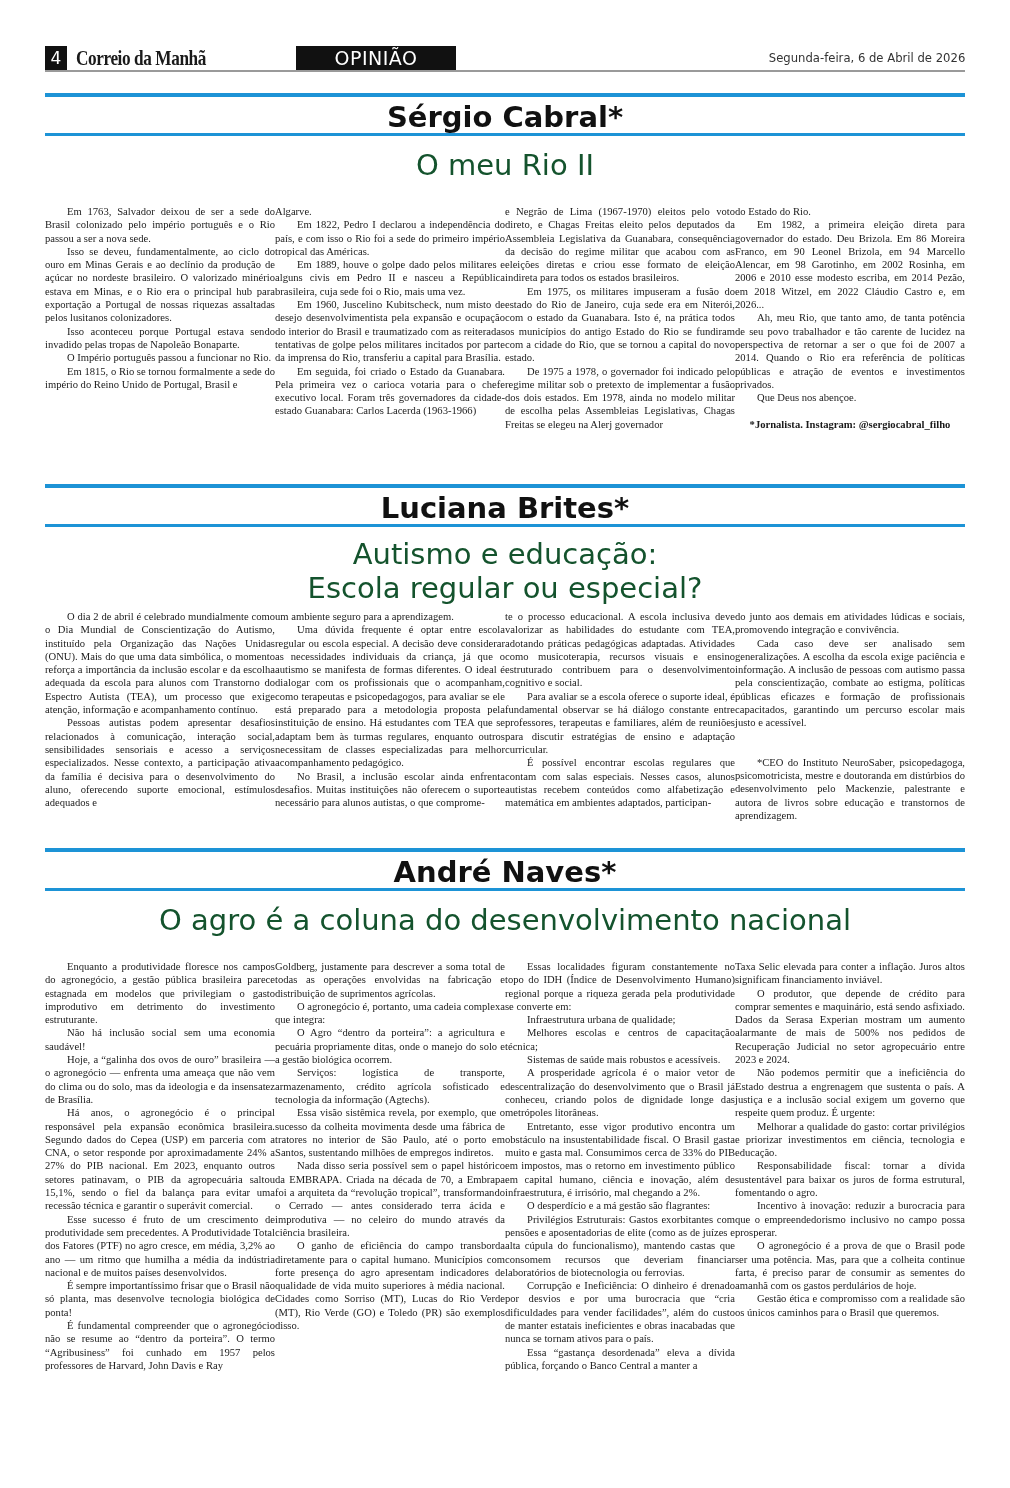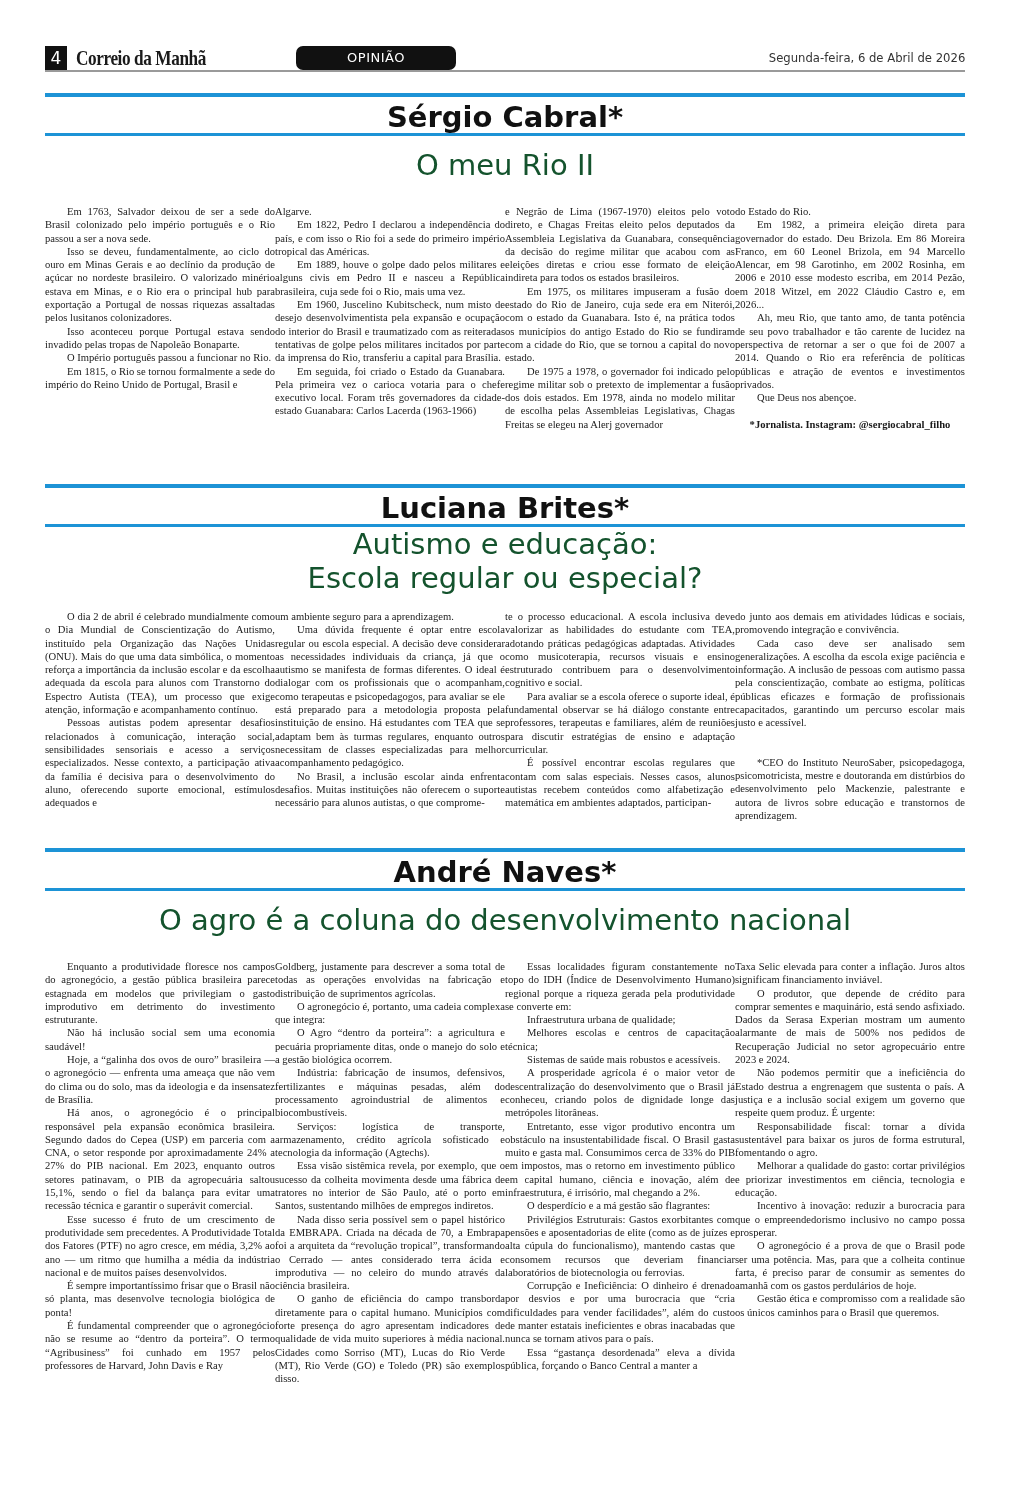--- a/index.html
+++ b/index.html
@@ -1,20 +1,20 @@
 <!DOCTYPE html>
 <html><head>
 <meta charset="utf-8">
 <style>
   html, body { margin: 0; padding: 0; background: #ffffff; }
   body { width: 1010px; height: 1488px; position: relative; overflow: hidden; color: #1a1a1a; }
   .masthead { position: absolute; left: 45px; top: 44px; width: 920px; height: 26px; border-bottom: 2px solid #9a9a9a; }
   .page-num { position: absolute; left: 0; top: 2px; width: 22px; height: 24px; background: #111; color: #fff; font-family: "DejaVu Sans", sans-serif; font-size: 17px; line-height: 24px; text-align: center; }
   .paper-name { position: absolute; left: 31px; top: 2px; font-family: "Liberation Serif", serif; font-size: 21px; font-weight: bold; line-height: 24px; transform: scaleX(0.82); transform-origin: left center; letter-spacing: -0.5px; }
-  .section { position: absolute; left: 251px; top: 2px; width: 160px; height: 24px; background: #111; color: #fff; font-family: "DejaVu Sans", sans-serif; font-size: 13px; line-height: 24px; text-align: center; letter-spacing: 0.5px; border-radius: 7px; }
+  .section { position: absolute; left: 251px; top: 2px; width: 160px; height: 24px; background: #111; color: #fff; font-family: "DejaVu Sans", sans-serif; font-size: 19px; line-height: 24px; text-align: center; letter-spacing: 0.5px; }
   .dateline { position: absolute; right: 0; top: 6px; font-family: "DejaVu Sans", sans-serif; font-size: 12.5px; color: #333; transform: scaleX(0.93); transform-origin: right center; }
 
   .article { position: absolute; left: 45px; width: 920px; }
   .rule { height: 4px; background: #1d93d6; width: 100%; }
   .rule.thin { height: 3px; }
   .author { font-family: "DejaVu Sans", sans-serif; font-weight: bold; font-size: 29px; text-align: center; height: 36px; line-height: 40px; color: #111; }
   .headline { font-family: "DejaVu Sans", sans-serif; font-size: 29px; text-align: center; color: #14532d; line-height: 34px; font-weight: normal; }
   .cols { display: grid; grid-template-columns: repeat(4, 1fr); column-gap: 0; position: absolute; left: 0; }
   .col { font-family: "Liberation Serif", serif; font-size: 10.6px; line-height: 13.3px; text-align: justify; hyphens: auto; color: #1a1a1a; }
   .col p { margin: 0; text-indent: 22px; }
@@ -52,33 +52,33 @@
         <p lang="pt">Em 1960, Juscelino Kubitscheck, num misto de desejo desenvolvimentista pela expansão e ocupação do interior do Brasil e traumatizado com as reiteradas tentativas de golpe pelos militares incitados por parte da imprensa do Rio, transferiu a capital para Brasília.</p>
         <p lang="pt">Em seguida, foi criado o Estado da Guanabara. Pela primeira vez o carioca votaria para o chefe executivo local. Foram três governadores da cidade-estado Guanabara: Carlos Lacerda (1963-1966)</p>
       </div>
     <div class="col">
         <p class="cont" lang="pt">e Negrão de Lima (1967-1970) eleitos pelo voto direto, e Chagas Freitas eleito pelos deputados da Assembleia Legislativa da Guanabara, consequência da decisão do regime militar que acabou com as eleições diretas e criou esse formato de eleição indireta para todos os estados brasileiros.</p>
         <p lang="pt">Em 1975, os militares impuseram a fusão do estado do Rio de Janeiro, cuja sede era em Niterói, com o estado da Guanabara. Isto é, na prática todos os municípios do antigo Estado do Rio se fundiram com a cidade do Rio, que se tornou a capital do novo estado.</p>
         <p lang="pt">De 1975 a 1978, o governador foi indicado pelo regime militar sob o pretexto de implementar a fusão dos dois estados. Em 1978, ainda no modelo militar de escolha pelas Assembleias Legislativas, Chagas Freitas se elegeu na Alerj governador</p>
       </div>
     <div class="col">
         <p class="cont" lang="pt">do Estado do Rio.</p>
-        <p lang="pt">Em 1982, a primeira eleição direta para governador do estado. Deu Brizola. Em 86 Moreira Franco, em 60 Leonel Brizola, em 94 Marcello Alencar, em 98 Garotinho, em 2002 Rosinha, em 2006 e 2010 esse modesto escriba, em 2014 Pezão, em 2018 Witzel, em 2022 Cláudio Castro e, em 2026...</p>
+        <p lang="pt">Em 1982, a primeira eleição direta para governador do estado. Deu Brizola. Em 86 Moreira Franco, em 90 Leonel Brizola, em 94 Marcello Alencar, em 98 Garotinho, em 2002 Rosinha, em 2006 e 2010 esse modesto escriba, em 2014 Pezão, em 2018 Witzel, em 2022 Cláudio Castro e, em 2026...</p>
         <p lang="pt">Ah, meu Rio, que tanto amo, de tanta potência de seu povo trabalhador e tão carente de lucidez na perspectiva de retornar a ser o que foi de 2007 a 2014. Quando o Rio era referência de políticas públicas e atração de eventos e investimentos privados.</p>
         <p lang="pt">Que Deus nos abençoe.</p>
         <p class="sig" lang="pt">*Jornalista. Instagram: @sergiocabral_filho</p>
       </div>
   </div>
 </div>
 
 <div class="article" style="top:484px;">
   <div class="rule"></div>
   <div class="author">Luciana Brites*</div>
   <div class="rule thin"></div>
-  <div class="headline" style="">
+  <div class="headline" style="margin-top:10px;">
     <div>Autismo e educação:</div>
     <div>Escola regular ou especial?</div>
   </div>
   <div class="cols" style="top:126px; width:920px;">
     <div class="col">
         <p lang="pt">O dia 2 de abril é celebrado mundialmente como o Dia Mundial de Conscientização do Autismo, instituído pela Organização das Nações Unidas (ONU). Mais do que uma data simbólica, o momento reforça a importância da inclusão escolar e da escolha adequada da escola para alunos com Transtorno do Espectro Autista (TEA), um processo que exige atenção, informação e acompanhamento contínuo.</p>
         <p lang="pt">Pessoas autistas podem apresentar desafios relacionados à comunicação, interação social, sensibilidades sensoriais e acesso a serviços especializados. Nesse contexto, a participação ativa da família é decisiva para o desenvolvimento do aluno, oferecendo suporte emocional, estímulos adequados e</p>
       </div>
     <div class="col">
         <p class="cont" lang="pt">um ambiente seguro para a aprendizagem.</p>
@@ -110,21 +110,20 @@
         <p lang="pt">Hoje, a “galinha dos ovos de ouro” brasileira — o agronegócio — enfrenta uma ameaça que não vem do clima ou do solo, mas da ideologia e da insensatez de Brasília.</p>
         <p lang="pt">Há anos, o agronegócio é o principal responsável pela expansão econômica brasileira. Segundo dados do Cepea (USP) em parceria com a CNA, o setor responde por aproximadamente 24% a 27% do PIB nacional. Em 2023, enquanto outros setores patinavam, o PIB da agropecuária saltou 15,1%, sendo o fiel da balança para evitar uma recessão técnica e garantir o superávit comercial.</p>
         <p lang="pt">Esse sucesso é fruto de um crescimento de produtividade sem precedentes. A Produtividade Total dos Fatores (PTF) no agro cresce, em média, 3,2% ao ano — um ritmo que humilha a média da indústria nacional e de muitos países desenvolvidos.</p>
         <p lang="pt">É sempre importantíssimo frisar que o Brasil não só planta, mas desenvolve tecnologia biológica de ponta!</p>
         <p lang="pt">É fundamental compreender que o agronegócio não se resume ao “dentro da porteira”. O termo “Agribusiness” foi cunhado em 1957 pelos professores de Harvard, John Davis e Ray</p>
       </div>
     <div class="col">
         <p class="cont" lang="pt">Goldberg, justamente para descrever a soma total de todas as operações envolvidas na fabricação e distribuição de suprimentos agrícolas.</p>
         <p lang="pt">O agronegócio é, portanto, uma cadeia complexa que integra:</p>
         <p lang="pt">O Agro “dentro da porteira”: a agricultura e pecuária propriamente ditas, onde o manejo do solo e a gestão biológica ocorrem.</p>
-        <p lang="pt">Indústria: fabricação de insumos, defensivos, fertilizantes e máquinas pesadas, além do processamento agroindustrial de alimentos e biocombustíveis.</p>
         <p lang="pt">Serviços: logística de transporte, armazenamento, crédito agrícola sofisticado e tecnologia da informação (Agtechs).</p>
         <p lang="pt">Essa visão sistêmica revela, por exemplo, que o sucesso da colheita movimenta desde uma fábrica de tratores no interior de São Paulo, até o porto em Santos, sustentando milhões de empregos indiretos.</p>
         <p lang="pt">Nada disso seria possível sem o papel histórico da EMBRAPA. Criada na década de 70, a Embrapa foi a arquiteta da “revolução tropical”, transformando o Cerrado — antes considerado terra ácida e improdutiva — no celeiro do mundo através da ciência brasileira.</p>
         <p lang="pt">O ganho de eficiência do campo transborda diretamente para o capital humano. Municípios com forte presença do agro apresentam indicadores de qualidade de vida muito superiores à média nacional. Cidades como Sorriso (MT), Lucas do Rio Verde (MT), Rio Verde (GO) e Toledo (PR) são exemplos disso.</p>
       </div>
     <div class="col">
         <p lang="pt">Essas localidades figuram constantemente no topo do IDH (Índice de Desenvolvimento Humano) regional porque a riqueza gerada pela produtividade se converte em:</p>
         <p lang="pt">Infraestrutura urbana de qualidade;</p>
         <p lang="pt">Melhores escolas e centros de capacitação técnica;</p>
         <p lang="pt">Sistemas de saúde mais robustos e acessíveis.</p>
@@ -132,20 +131,20 @@
         <p lang="pt">Entretanto, esse vigor produtivo encontra um obstáculo na insustentabilidade fiscal. O Brasil gasta muito e gasta mal. Consumimos cerca de 33% do PIB em impostos, mas o retorno em investimento público em capital humano, ciência e inovação, além de infraestrutura, é irrisório, mal chegando a 2%.</p>
         <p lang="pt">O desperdício e a má gestão são flagrantes:</p>
         <p lang="pt">Privilégios Estruturais: Gastos exorbitantes com pensões e aposentadorias de elite (como as de juízes e alta cúpula do funcionalismo), mantendo castas que consomem recursos que deveriam financiar laboratórios de biotecnologia ou ferrovias.</p>
         <p lang="pt">Corrupção e Ineficiência: O dinheiro é drenado por desvios e por uma burocracia que “cria dificuldades para vender facilidades”, além do custo de manter estatais ineficientes e obras inacabadas que nunca se tornam ativos para o país.</p>
         <p lang="pt">Essa “gastança desordenada” eleva a dívida pública, forçando o Banco Central a manter a</p>
       </div>
     <div class="col">
         <p class="cont" lang="pt">Taxa Selic elevada para conter a inflação. Juros altos significam financiamento inviável.</p>
         <p lang="pt">O produtor, que depende de crédito para comprar sementes e maquinário, está sendo asfixiado. Dados da Serasa Experian mostram um aumento alarmante de mais de 500% nos pedidos de Recuperação Judicial no setor agropecuário entre 2023 e 2024.</p>
         <p lang="pt">Não podemos permitir que a ineficiência do Estado destrua a engrenagem que sustenta o país. A justiça e a inclusão social exigem um governo que respeite quem produz. É urgente:</p>
+        <p lang="pt">Melhorar a qualidade do gasto: cortar privilégios e priorizar investimentos em ciência, tecnologia e educação.</p>
         <p lang="pt">Responsabilidade fiscal: tornar a dívida sustentável para baixar os juros de forma estrutural, fomentando o agro.</p>
-        <p lang="pt">Melhorar a qualidade do gasto: cortar privilégios e priorizar investimentos em ciência, tecnologia e educação.</p>
         <p lang="pt">Incentivo à inovação: reduzir a burocracia para que o empreendedorismo inclusivo no campo possa prosperar.</p>
         <p lang="pt">O agronegócio é a prova de que o Brasil pode ser uma potência. Mas, para que a colheita continue farta, é preciso parar de consumir as sementes do amanhã com os gastos perdulários de hoje.</p>
         <p lang="pt">Gestão ética e compromisso com a realidade são os únicos caminhos para o Brasil que queremos.</p>
       </div>
   </div>
 </div>
 
 </body></html>

